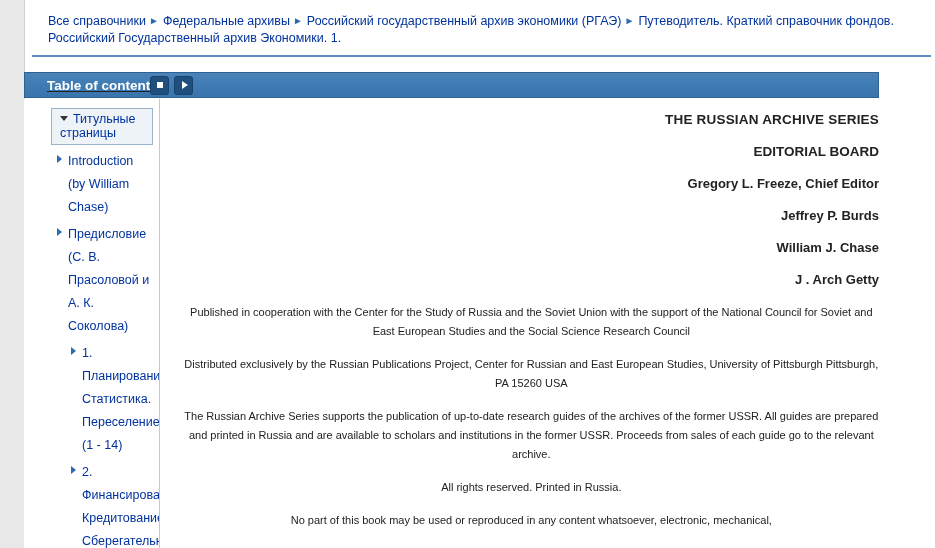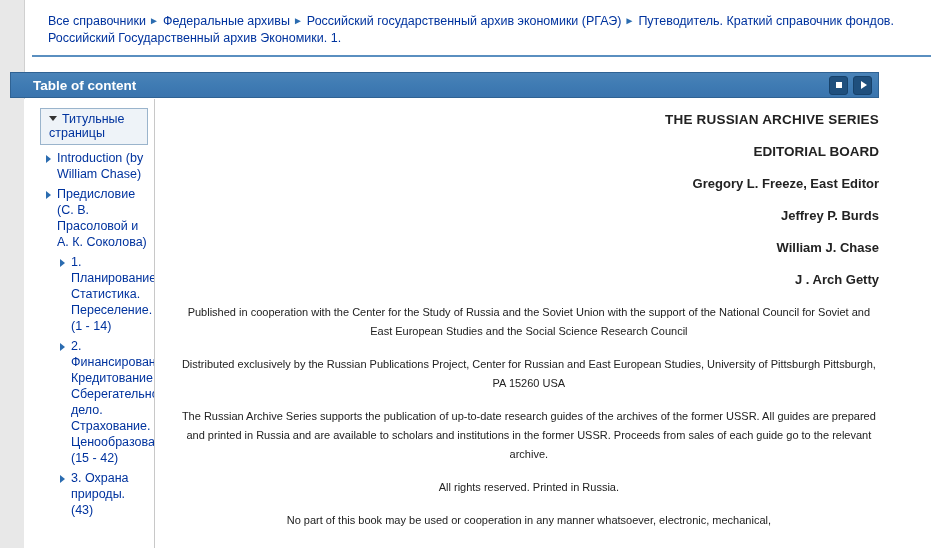--- a/index.html
+++ b/index.html
@@ -55,30 +55,31 @@
   .breadcrumb .sep {
     display: inline-block;
     color: #2b6cb0;
     font-size: 10px;
     margin: 0 4px 0 3px;
     transform: translateY(-1px);
   }
   
   .toc-bar {
     position: absolute;
-    left: 10px;
+    left: 24px;
     right: 56px;
     top: 72px;
     height: 26px;
     background: linear-gradient(to bottom, #4a83b8 0%, #3f7bb3 50%, #3a74ad 100%);
     border: 1px solid #2f6293;
     display: flex;
     align-items: center;
-    justify-content: space-between;
+    justify-content: flex-start;
     box-sizing: border-box;
+    text-decoration: underline;
   }
   .toc-bar .title {
     color: #ffffff;
     font-weight: bold;
     font-size: 13.5px;
     padding-left: 22px;
   }
   .toc-bar .btns {
     display: flex;
     align-items: center;
@@ -116,21 +117,21 @@
     right: 0;
     top: 99px;
     bottom: 0;
     display: flex;
   }
   .toc-panel {
     width: 242px;
     box-sizing: border-box;
     background: #ffffff;
     border-right: 1px solid #c8c8c8;
-    padding: 9px 6px 0 16px;
+    padding: 9px 6px 0 27px;
     overflow: hidden;
   }
   .toc-first {
     border: 1px solid #9ab4cc;
     background: #eef3f8;
     padding: 3px 6px 4px 8px;
     font-size: 12.5px;
     color: #00339e;
     margin-bottom: 5px;
     cursor: pointer;
@@ -142,21 +143,21 @@
     border-left: 4px solid transparent;
     border-right: 4px solid transparent;
     border-top: 5px solid #333;
     margin-right: 5px;
     transform: translateY(-2px);
   }
   .toc-item {
     display: flex;
     align-items: flex-start;
     font-size: 12.5px;
-    line-height: 16px;
+    line-height: 23px;
     color: #00339e;
     margin-bottom: 4px;
     cursor: pointer;
   }
   .toc-item .arrow {
     flex: 0 0 auto;
     width: 0;
     height: 0;
     border-top: 4px solid transparent;
     border-bottom: 4px solid transparent;
@@ -262,25 +263,25 @@
       <div class="toc-item lvl1">
         <span class="arrow"></span>
         <span class="lbl">3. Охрана природы. (43)</span>
       </div>
 
     </div>
 
     <div class="doc">
       <div class="ctr h-series">THE RUSSIAN ARCHIVE SERIES</div>
       <div class="ctr h-board">EDITORIAL BOARD</div>
-      <div class="ctr h-name">Gregory L. Freeze, East Editor</div>
+      <div class="ctr h-name">Gregory L. Freeze, Chief Editor</div>
       <div class="ctr h-name">Jeffrey P. Burds</div>
       <div class="ctr h-name">William J. Chase</div>
       <div class="ctr h-name">J . Arch Getty</div>
       <p class="para">Published in cooperation with the Center for the Study of Russia and the Soviet Union with the support of the National Council for Soviet and East European Studies and the Social Science Research Council</p>
       <p class="para">Distributed exclusively by the Russian Publications Project, Center for Russian and East European Studies, University of Pittsburgh Pittsburgh, PA 15260 USA</p>
       <p class="para">The Russian Archive Series supports the publication of up-to-date research guides of the archives of the former USSR. All guides are prepared and printed in Russia and are available to scholars and institutions in the former USSR. Proceeds from sales of each guide go to the relevant archive.</p>
       <p class="para">All rights reserved. Printed in Russia.</p>
-      <p class="para">No part of this book may be used or cooperation in any manner whatsoever, electronic, mechanical,</p>
+      <p class="para">No part of this book may be used or reproduced in any content whatsoever, electronic, mechanical,</p>
     </div>
 
   </div>
 </div>
 
 </body></html>

